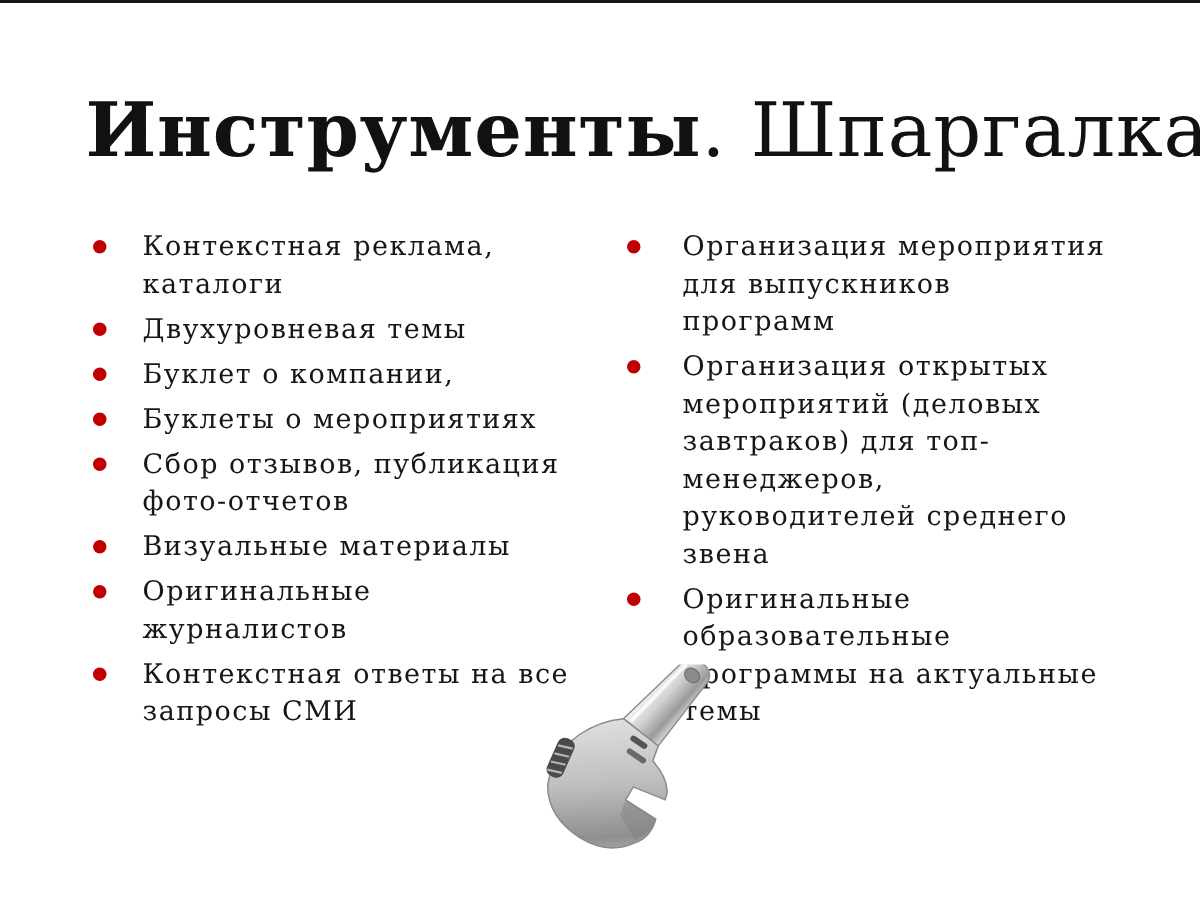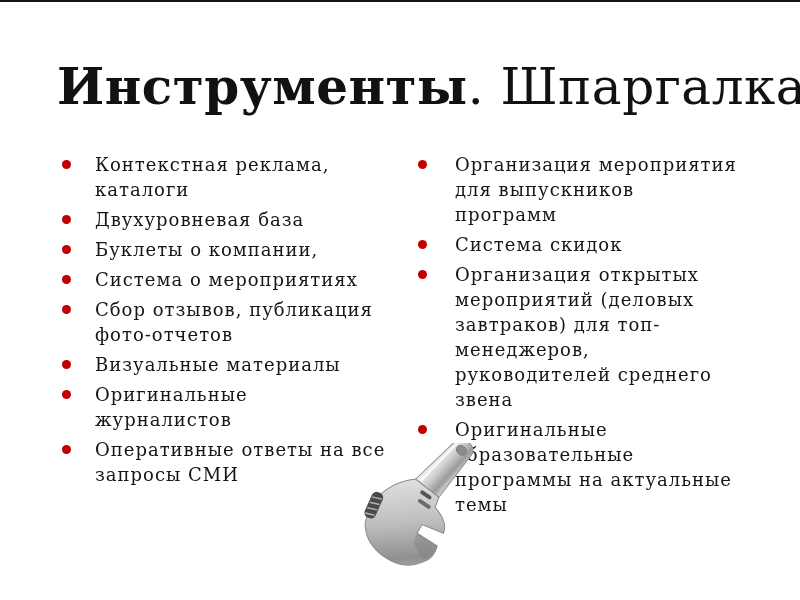--- a/index.html
+++ b/index.html
@@ -82,56 +82,52 @@
 
   <h1 class="title"><span class="bold">Инструменты</span><span class="regular">. Шпаргалка</span></h1>
 
   <ul class="list list-left">
     <li class="item">
       <span class="dot"></span>
       <span>Контекстная реклама, каталоги</span>
     </li>
     <li class="item">
       <span class="dot"></span>
-      <span>Двухуровневая база</span>
+      <span>Двухуровневая темы</span>
     </li>
     <li class="item">
       <span class="dot"></span>
-      <span>Буклеты о компании,</span>
+      <span>Буклет о компании,</span>
     </li>
     <li class="item">
       <span class="dot"></span>
-      <span>Система о мероприятиях</span>
+      <span>Буклеты о мероприятиях</span>
     </li>
     <li class="item">
       <span class="dot"></span>
       <span>Сбор отзывов, публикация фото-отчетов</span>
     </li>
     <li class="item">
       <span class="dot"></span>
       <span>Визуальные материалы</span>
     </li>
     <li class="item">
       <span class="dot"></span>
       <span>Оригинальные журналистов</span>
     </li>
     <li class="item">
       <span class="dot"></span>
-      <span>Оперативные ответы на все запросы СМИ</span>
+      <span>Контекстная ответы на все запросы СМИ</span>
     </li>
   </ul>
 
   <ul class="list list-right">
     <li class="item">
       <span class="dot"></span>
       <span>Организация мероприятия для выпускников программ</span>
-    </li>
-    <li class="item">
-      <span class="dot"></span>
-      <span>Система скидок</span>
     </li>
     <li class="item">
       <span class="dot"></span>
       <span>Организация открытых мероприятий (деловых завтраков) для топ-менеджеров, руководителей среднего звена</span>
     </li>
     <li class="item">
       <span class="dot"></span>
       <span>Оригинальные образовательные программы на актуальные темы</span>
     </li>
   </ul>

